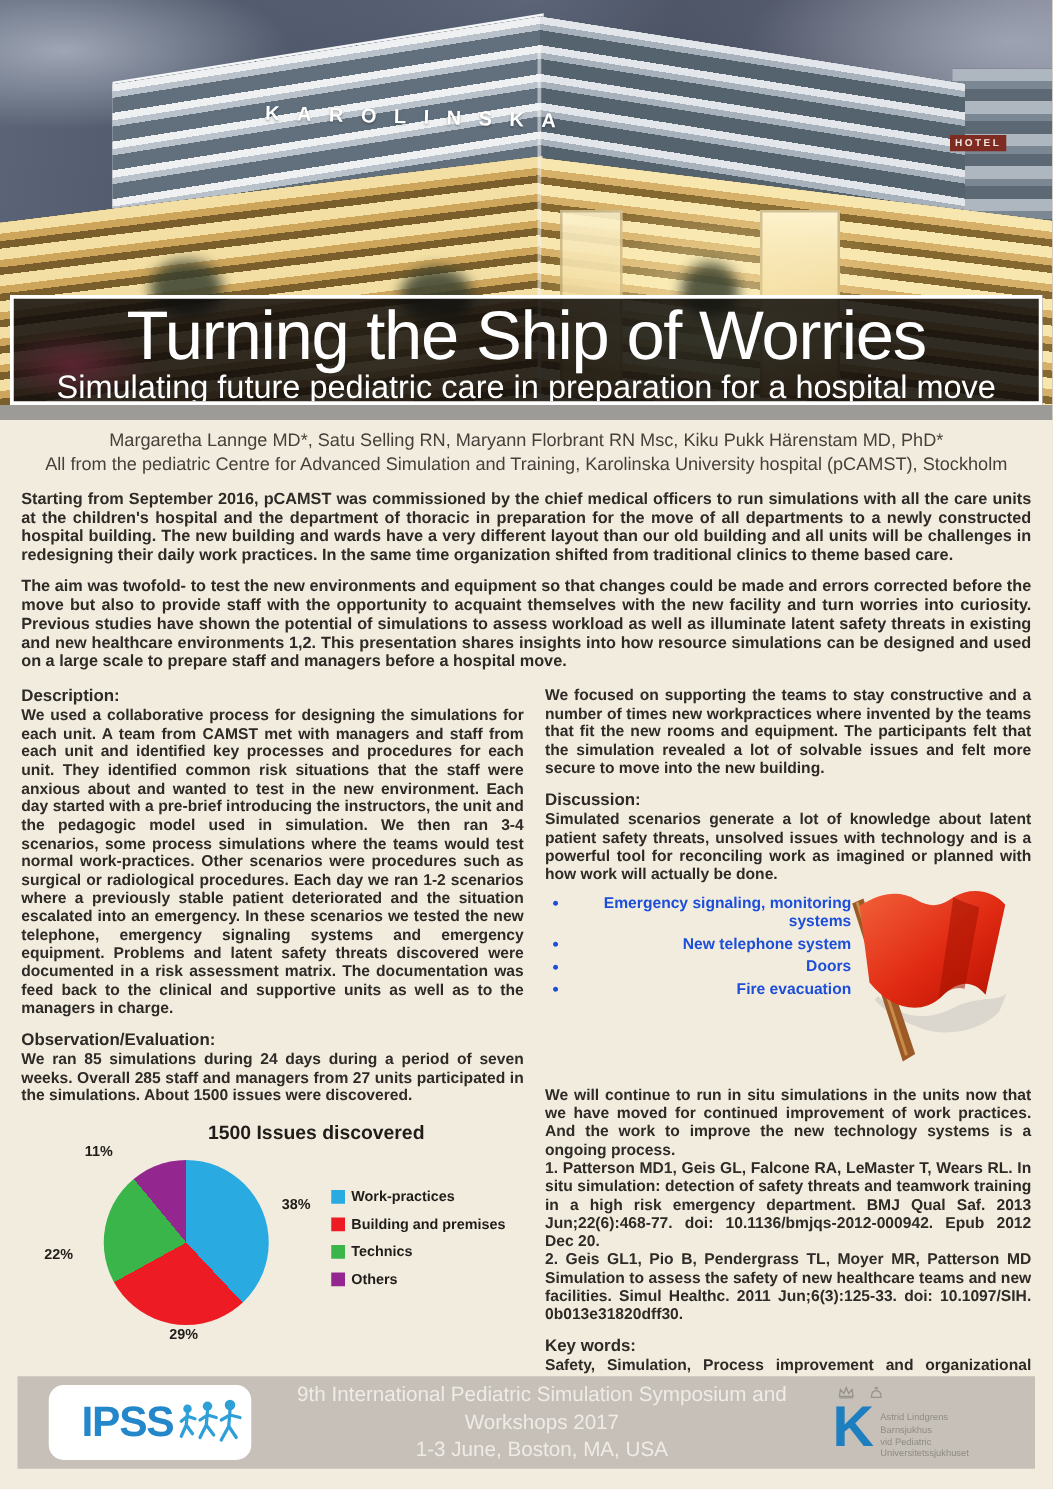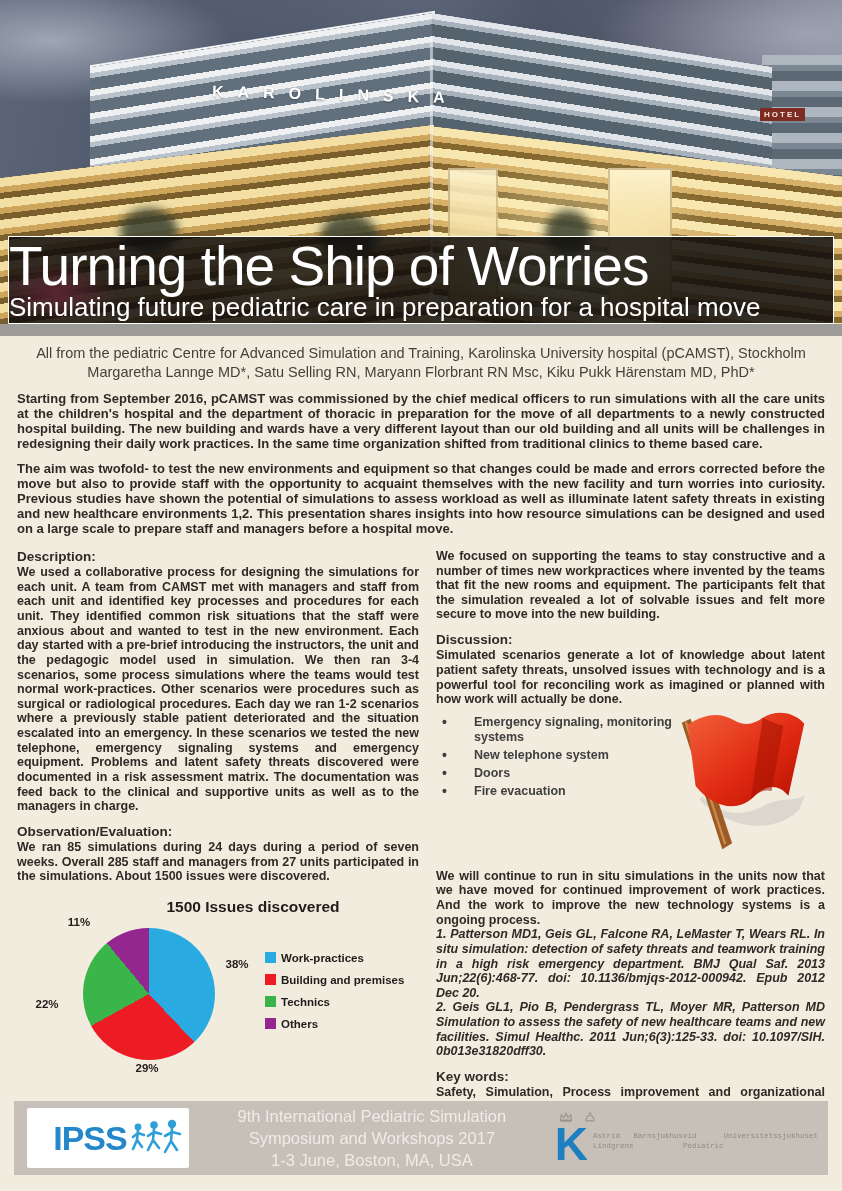--- a/index.html
+++ b/index.html
@@ -32,21 +32,21 @@
   .corner-line { position:absolute; left:430px; top:36px; width:3px; height:300px; background:rgba(245,246,248,.55); }
   .tree { position:absolute; width:58px; height:46px; border-radius:50%; background:#39402e; filter:blur(5px); opacity:.85; }
   .t1 { left:120px; top:208px; } .t2 { left:320px; top:214px; } .t3 { left:545px; top:210px; width:46px; }
   .karolinska-sign { position:absolute; left:212px; top:86px; color:#fff; font-size:16px; font-weight:700;
     letter-spacing:14px; transform:rotate(1.5deg); text-shadow:0 1px 2px rgba(0,0,0,.35); }
   .hotel-sign { position:absolute; left:760px; top:108px; background:#7e2b22; color:#f3e8e2; font-size:8px;
     font-weight:700; letter-spacing:2px; padding:2px 4px; }
 
   
   .title-band { position:absolute; left:8px; right:8px; bottom:12px; height:88px;
-    background:rgba(13,11,10,.85); border:1px solid #ffffff; overflow:hidden; }
+    background:rgba(13,11,10,.85); border:3px solid #ffffff; text-align:center; overflow:hidden; }
   .title-band::before { content:""; position:absolute; inset:0;
     background:
       radial-gradient(90px 42px at 48px 65%, rgba(96,38,52,.9), transparent 70%),
       radial-gradient(140px 50px at 35% 45%, rgba(70,62,42,.35), transparent 75%),
       radial-gradient(160px 55px at 68% 40%, rgba(58,68,50,.3), transparent 75%); }
   .poster-title { position:relative; color:#fff; font-size:55px; font-weight:400; line-height:1.0; letter-spacing:-1px; margin-top:2px; }
   .poster-subtitle { position:relative; color:#fff; font-size:26px; font-weight:400; line-height:1.05; }
   .bottom-strip { position:absolute; left:0; right:0; bottom:0; height:12px; background:#9d9b97; }
 
   
@@ -68,37 +68,37 @@
   .pct { position:absolute; font-size:11.5px; font-weight:700; color:#1f1c19; transform:translate(-50%,-50%); }
   .pct-0 { left:220px; top:48px; } .pct-1 { left:130px; top:152px; } .pct-2 { left:30px; top:88px; } .pct-3 { left:62px; top:6px; }
   .legend { position:absolute; left:248px; top:36px; display:flex; flex-direction:column; gap:10px; }
   .legend-item { display:flex; align-items:center; gap:5px; }
   .legend-swatch { width:11px; height:11px; flex:0 0 11px; }
   .legend-label { font-size:11.5px; font-weight:700; color:#1f1c19; white-space:nowrap; }
 
   
   .safety { position:relative; margin-top:8px; min-height:148px; }
   .safety ul { list-style:none; margin-top:3px; width:245px; }
-  .safety li { position:relative; padding-left:38px; font-size:12.5px; font-weight:600; color:#404040; line-height:1.2; margin-bottom:3px; }
+  .safety li { position:relative; padding-left:38px; font-size:12.5px; font-weight:600; color:#1d4ed8; line-height:1.2; margin-bottom:3px;text-align:right; }
   .safety li::before { content:"\2022"; position:absolute; left:6px; top:-1px; font-size:14px; }
   .flag { position:absolute; right:4px; top:-6px; width:158px; height:150px; }
-  .refs { font-size:12.5px; font-weight:600; color:#2e2a26; line-height:1.17; text-align:justify;font-style:italic; }
+  .refs { font-size:12.5px; font-weight:600; color:#2e2a26; line-height:1.17; text-align:justify; }
 
   
   .footer-bar { position:absolute; left:14px; right:14px; bottom:16px; height:74px; background:#c6c0b8;
     display:flex; align-items:center; }
-  .ipss-box { margin-left:13px; width:162px; height:60px; background:#fff; border-radius:2px;
+  .ipss-box { margin-left:25px; width:162px; height:60px; background:#fff; border-radius:12px;
     display:flex; align-items:center; justify-content:center; gap:4px; flex:0 0 162px;padding-left:20px; }
   .ipss-text { color:#2387c9; font-size:34px; font-weight:700; letter-spacing:-1px; }
   .event-text { flex:1; text-align:center; color:#efece7; font-size:16.5px; line-height:1.35; padding:0 6px; }
   .k-logo { flex:0 0 152px; margin-right:10px; display:flex; flex-direction:column; align-items:flex-start; }
   .crowns { display:flex; gap:10px; margin-left:4px; margin-bottom:1px; }
   .k-row { display:flex; align-items:flex-start; gap:5px; }
   .k-letter { color:#1d7ec0; font-size:46px; font-weight:700; line-height:.9; }
-  .k-text { display:flex; flex-direction:row; padding-top:8px;font-family:Liberation Mono, monospace; }
+  .k-text { display:flex; flex-direction:column; padding-top:8px; }
   .k-text span { font-size:7.5px; color:#8e8b85; line-height:1.3; }
 </style>
 </head>
 <body>
 
 <div class="poster">
 
   <div class="hero">
     <div class="sky"></div>
     <div class="tower-right"></div>
@@ -119,22 +119,22 @@
     <div class="title-band">
       <div class="poster-title">Turning the Ship of Worries</div>
       <div class="poster-subtitle">Simulating future pediatric care in preparation for a hospital move</div>
     </div>
     <div class="bottom-strip"></div>
   </div>
 
   <div style="position:absolute; top:336px; left:0; right:0;">
 
     <div class="authors">
+      <div>Margaretha Lannge MD*, Satu Selling RN, Maryann Florbrant RN Msc, Kiku Pukk Härenstam MD, PhD*</div>
       <div>All from the pediatric Centre for Advanced Simulation and Training, Karolinska University hospital (pCAMST), Stockholm</div>
-      <div>Margaretha Lannge MD*, Satu Selling RN, Maryann Florbrant RN Msc, Kiku Pukk Härenstam MD, PhD*</div>
     </div>
 
     <div class="intro">
       <p>Starting from September 2016, pCAMST was commissioned by the chief medical officers to run simulations with all the care units at the children's hospital and the department of thoracic in preparation for the move of all departments to a newly constructed hospital building. The new building and wards have a very different layout than our old building and all units will be challenges in redesigning their daily work practices. In the same time organization shifted from traditional clinics to theme based care.</p>
       <p>The aim was twofold- to test the new environments and equipment so that changes could be made and errors corrected before the move but also to provide staff with the opportunity to acquaint themselves with the new facility and turn worries into curiosity. Previous studies have shown the potential of simulations to assess workload as well as illuminate latent safety threats in existing and new healthcare environments 1,2. This presentation shares insights into how resource simulations can be designed and used on a large scale to prepare staff and managers before a hospital move.</p>
     </div>
 
     <div class="columns">
 
       <div class="col-left">

